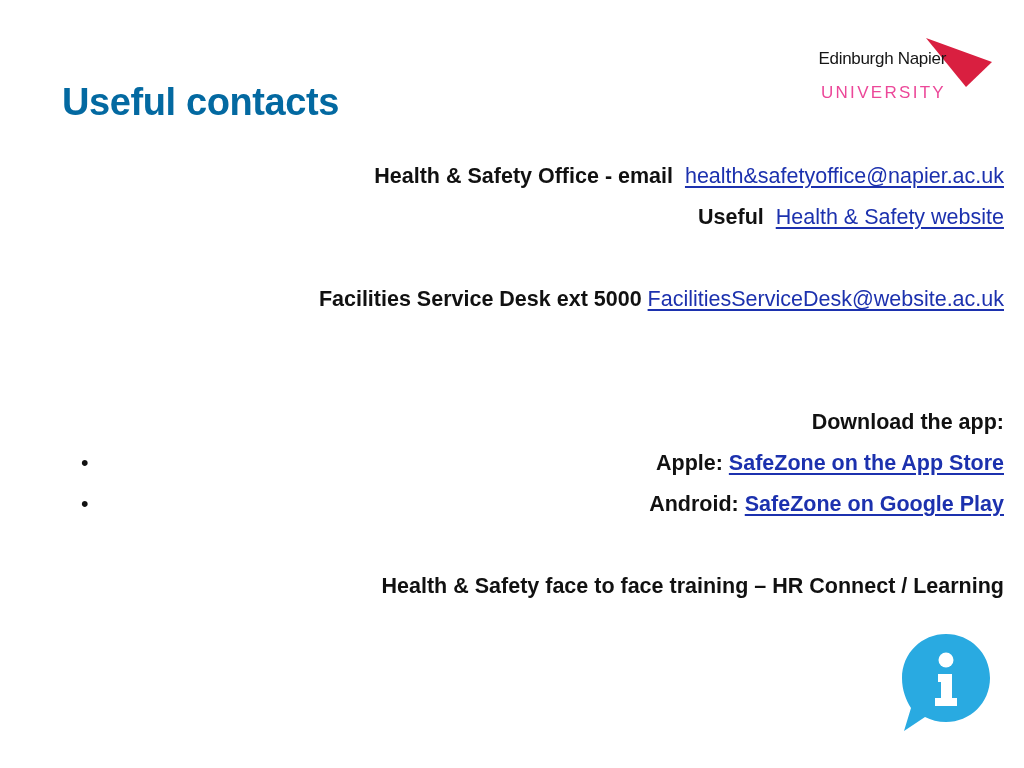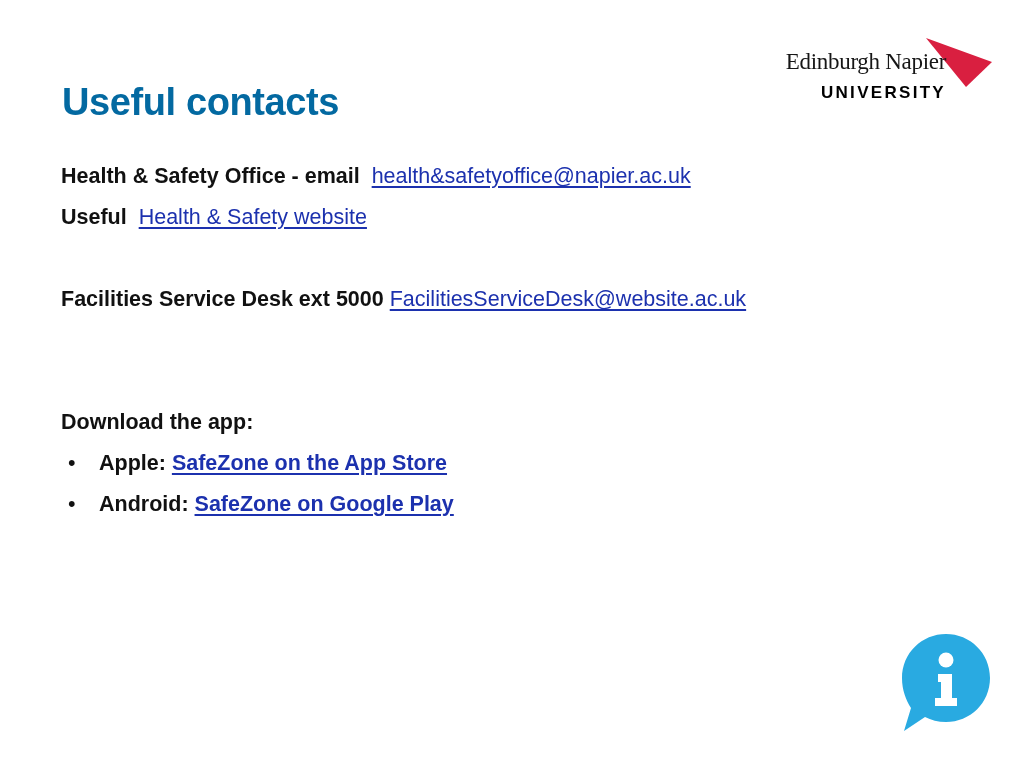--- a/index.html
+++ b/index.html
@@ -22,37 +22,37 @@
     position: absolute;
     top: 30px;
     right: 30px;
     width: 240px;
     height: 78px;
   }
   #logo-wordmark {
     position: absolute;
     right: 48px;
     top: 20px;
-    font-family: Liberation Serif, serif;
-    font-size: 23px;
+    font-family: Liberation Sans, sans-serif;
+    font-size: 17px;
     font-weight: 400;
     letter-spacing: -0.3px;
     color: #161616;
     white-space: nowrap;
     line-height: 1;
   }
   #logo-university {
     position: absolute;
     right: 48px;
     top: 54px;
     font-family: "Liberation Sans", sans-serif;
     font-size: 17px;
-    font-weight: 700;
+    font-weight: 400;
     letter-spacing: 2.3px;
-    color: #000000;
+    color: #ec4899;
     white-space: nowrap;
     line-height: 1;
   }
   #logo-swoosh {
     position: absolute;
     right: 0px;
     top: 0px;
     width: 70px;
     height: 58px;
   }
@@ -66,23 +66,24 @@
     font-weight: 700;
     letter-spacing: -0.4px;
     color: #0369a1;
     line-height: 1.15;
     white-space: nowrap;
   }
 
   
   #content {
     position: absolute;
-    left: 61px;
+    left: 74px;
     top: 156px;
     width: 930px;
+    text-align: right;
   }
   .line {
     font-size: 21.5px;
     line-height: 41px;
     color: #111111;
     white-space: nowrap;
   }
   .bold { font-weight: 700; }
   .reg  { font-weight: 700; }
 
@@ -164,20 +165,23 @@
   <div class="bullet-line">
     <span class="dot">•</span><span class="reg">Apple:</span><span class="reg">&nbsp;</span><span class="link b">SafeZone on the App Store</span>
   </div>
 
   <div class="bullet-line">
     <span class="dot">•</span><span class="reg">Android:</span><span class="reg">&nbsp;</span><span class="link b">SafeZone on Google Play </span>
   </div>
 
   <div class="spacer-md"></div>
 
+  <div class="line">
+    <span class="bold">Health &amp; Safety face to face training</span><span class="reg">&nbsp;</span><span class="reg">– HR Connect / Learning</span>
+  </div>
 
 </div>
 
 <svg id="info-icon" viewBox="0 0 96 105">
   <path d="M48 4 C72 4 92 23 92 48 C92 73 72 92 48 92 C40 92 33 90 27 87 L6 101 L13 78 C8 70 4 60 4 48 C4 23 24 4 48 4 Z" fill="#29aae1"></path>
   <circle cx="48" cy="30" r="7.5" fill="#ffffff"></circle>
   <path d="M40 44 L54 44 L54 68 L59 68 L59 76 L37 76 L37 68 L43 68 L43 52 L40 52 Z" fill="#ffffff"></path>
 </svg>
 
 </body></html>

